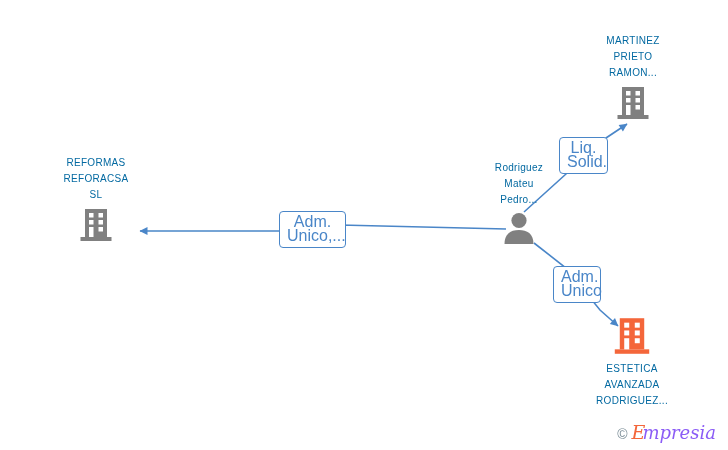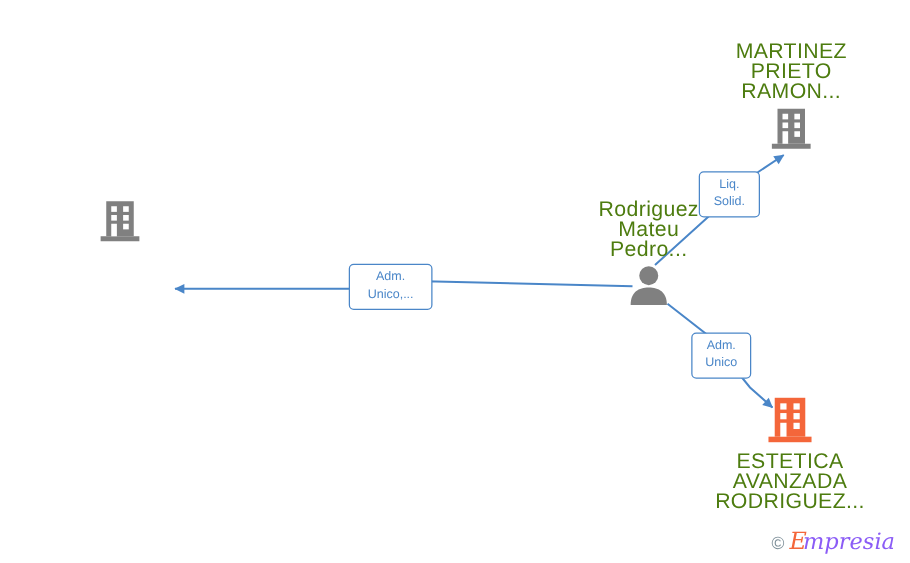--- a/index.html
+++ b/index.html
@@ -26,38 +26,38 @@
     width: 728px;
     height: 450px;
     pointer-events: none;
   }
   .node {
     position: absolute;
     text-align: center;
     width: 150px;
   }
   .node-label {
-    font-size: 17px;
+    font-size: 10px;
     line-height: 16px;
-    color: #4d7c0f;
+    color: #0369a1;
     letter-spacing: 0.3px;
     white-space: pre-line;
     font-weight: normal;
   }
   .node-icon {
     display: block;
     margin: 0 auto;
   }
   .edge-label {
     position: absolute;
     border: 1px solid #4a86c8;
     background: #ffffff;
     border-radius: 4px;
     color: #4a86c8;
-    font-size: 10px;
+    font-size: 16px;
     line-height: 14px;
     text-align: center;
     padding: 3px 7px 4px 7px;
     white-space: pre-line;
     box-sizing: border-box;
   }
   .watermark {
     position: absolute;
     right: 12px;
     bottom: 6px;
@@ -108,20 +108,23 @@
     <g>
       <path d="M524,212 L566,174 L600,142 L627,124" fill="none" stroke="#4a86c8" stroke-width="1.6" marker-end="url(#arrow-generic)"></path>
     </g>
 
     <g>
       <path d="M534,243 L566,268 L600,310 L618,326" fill="none" stroke="#4a86c8" stroke-width="1.6" marker-end="url(#arrow-generic)"></path>
     </g>
   </svg>
 
   <div class="node" style="left:21px; top:155px;">
+    <div class="node-label">REFORMAS
+REFORACSA
+SL</div>
     <svg class="node-icon" width="34" height="36" viewBox="0 0 34 36" style="margin-top:4px;">
       <rect x="6" y="2" width="22" height="28" fill="#808080"></rect>
       <rect x="1.5" y="30" width="31" height="4" fill="#808080"></rect>
       <rect x="10" y="6" width="4.5" height="4.5" fill="#ffffff"></rect>
       <rect x="19.5" y="6" width="4.5" height="4.5" fill="#ffffff"></rect>
       <rect x="10" y="13" width="4.5" height="4.5" fill="#ffffff"></rect>
       <rect x="19.5" y="13" width="4.5" height="4.5" fill="#ffffff"></rect>
       <rect x="10" y="20" width="4.5" height="10" fill="#ffffff"></rect>
       <rect x="19.5" y="20" width="4.5" height="4.5" fill="#ffffff"></rect>
     </svg>

